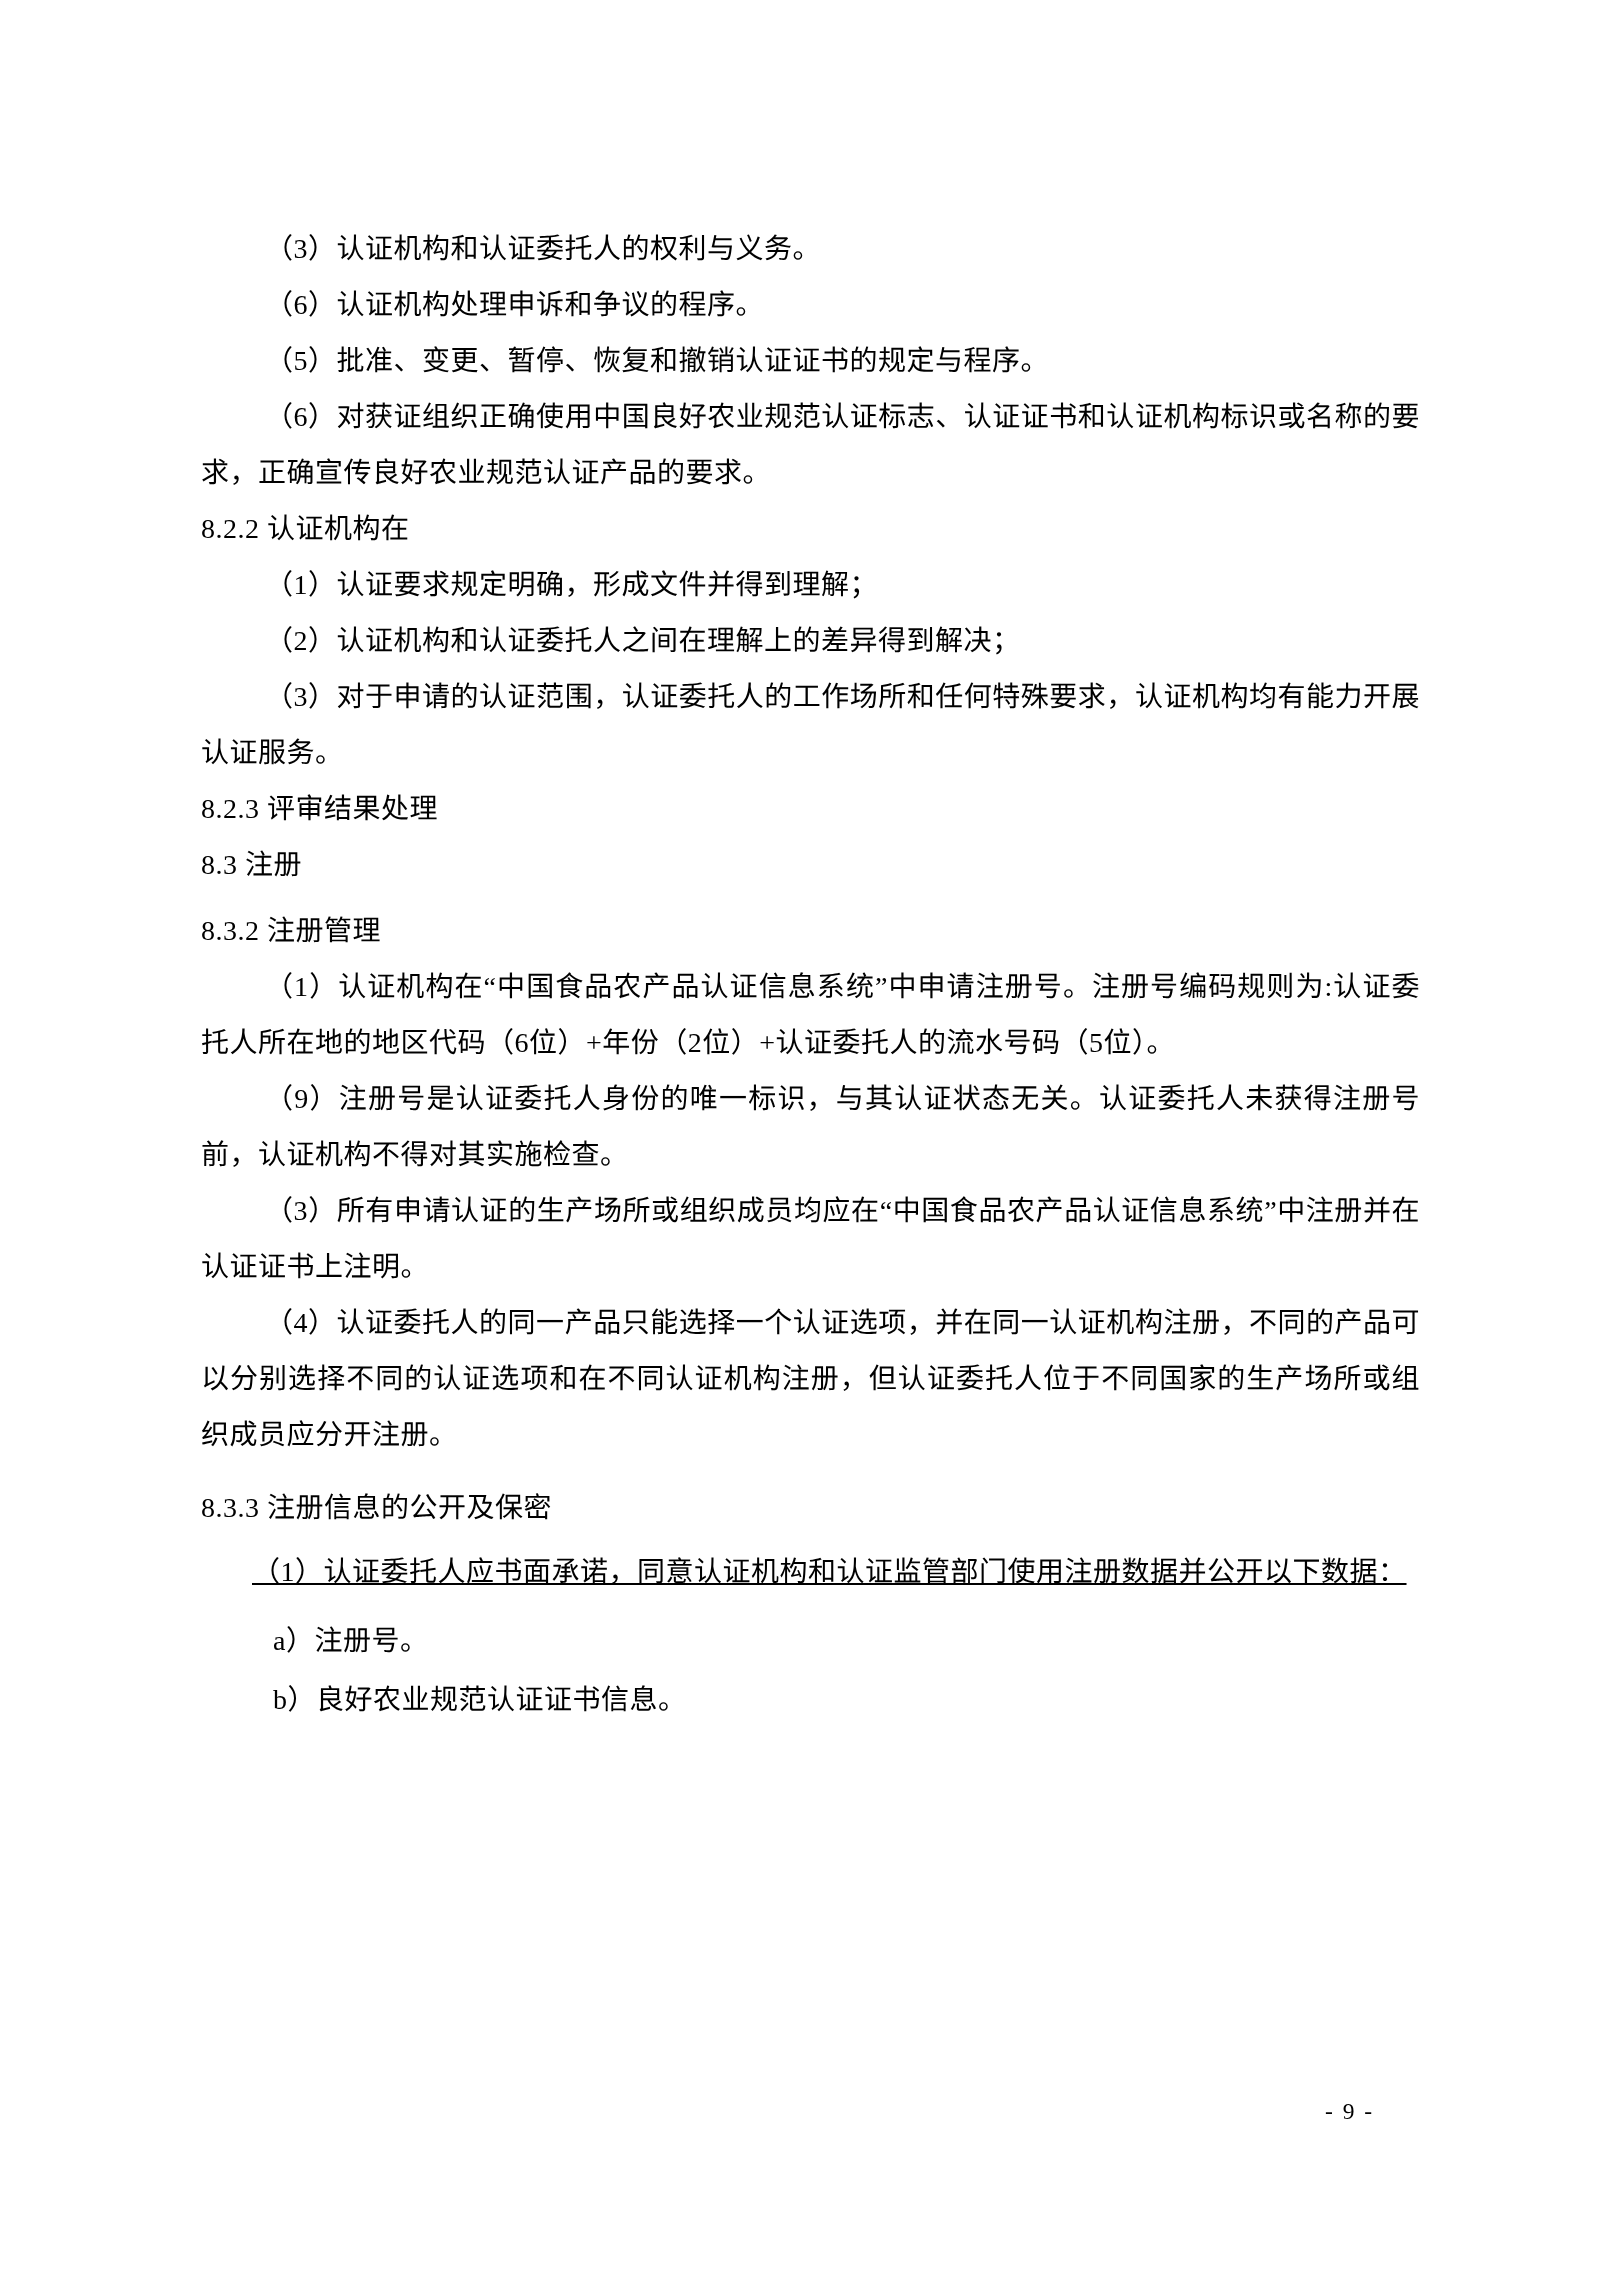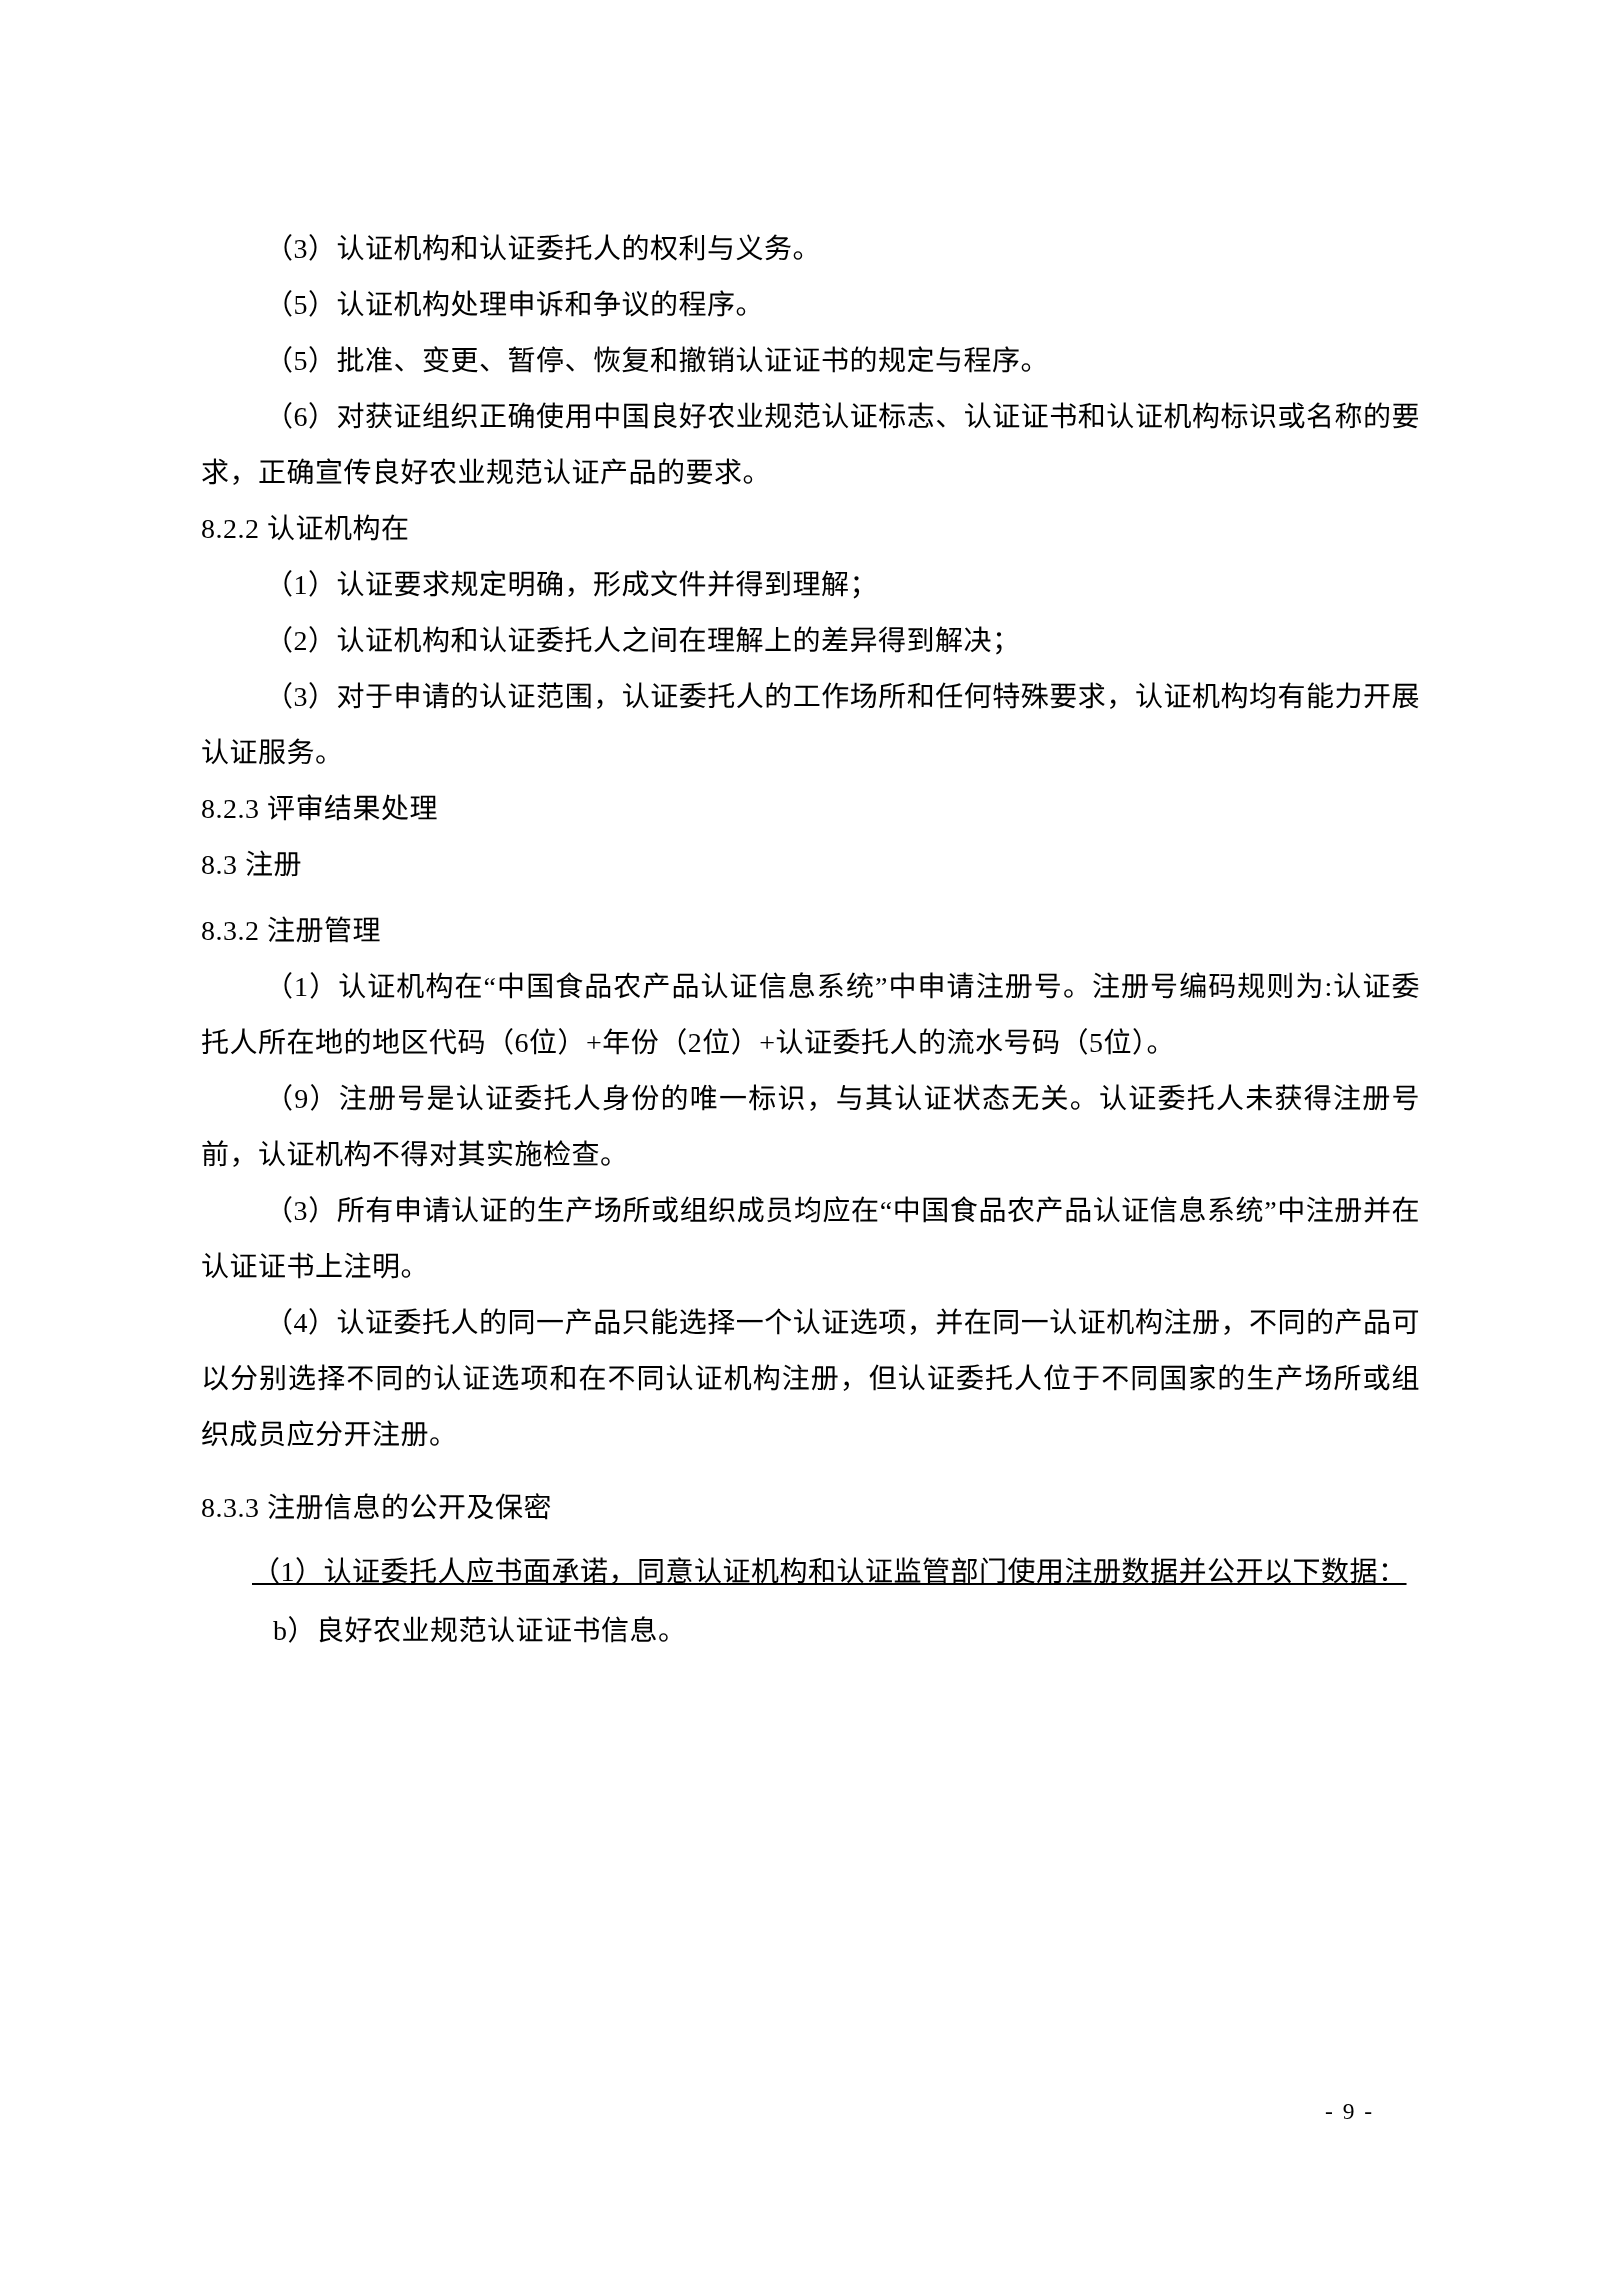--- a/index.html
+++ b/index.html
@@ -60,33 +60,34 @@
     text-align: left;
     white-space: nowrap;
   }
 </style>
 </head>
 <body>
 
 <div class="page">
   <div class="content">
     <p class="indent">（3）认证机构和认证委托人的权利与义务。</p>
-    <p class="indent">（5）认证机构处理申诉和争议的程序。</p>
+    <p class="indent">（6）认证机构处理申诉和争议的程序。</p>
     <p class="indent">（5）批准、变更、暂停、恢复和撤销认证证书的规定与程序。</p>
     <p class="indent">（6）对获证组织正确使用中国良好农业规范认证标志、认证证书和认证机构标识或名称的要求，正确宣传良好农业规范认证产品的要求。</p>
     <p class="flush">8.2.2 认证机构在</p>
     <p class="indent">（1）认证要求规定明确，形成文件并得到理解；</p>
     <p class="indent">（2）认证机构和认证委托人之间在理解上的差异得到解决；</p>
     <p class="indent">（3）对于申请的认证范围，认证委托人的工作场所和任何特殊要求，认证机构均有能力开展认证服务。</p>
     <p class="flush">8.2.3 评审结果处理</p>
     <p class="flush">8.3 注册</p>
     <p class="flush sp10">8.3.2 注册管理</p>
     <p class="indent">（1）认证机构在“中国食品农产品认证信息系统”中申请注册号。注册号编码规则为:认证委托人所在地的地区代码（6位）+年份（2位）+认证委托人的流水号码（5位）。</p>
     <p class="indent">（9）注册号是认证委托人身份的唯一标识，与其认证状态无关。认证委托人未获得注册号前，认证机构不得对其实施检查。</p>
     <p class="indent">（3）所有申请认证的生产场所或组织成员均应在“中国食品农产品认证信息系统”中注册并在认证证书上注明。</p>
     <p class="indent">（4）认证委托人的同一产品只能选择一个认证选项，并在同一认证机构注册，不同的产品可以分别选择不同的认证选项和在不同认证机构注册，但认证委托人位于不同国家的生产场所或组织成员应分开注册。</p>
     <p class="flush sp18">8.3.3 注册信息的公开及保密</p>
     <p class="indent-sm sp8">（1）认证委托人应书面承诺，同意认证机构和认证监管部门使用注册数据并公开以下数据：</p>
+    <p class="indent-ab sp13">a）注册号。</p>
     <p class="indent-ab sp3">b）良好农业规范认证证书信息。</p>
   </div>
   <div class="page-number">- 9 -</div>
 </div>
 
 
 </body></html>

